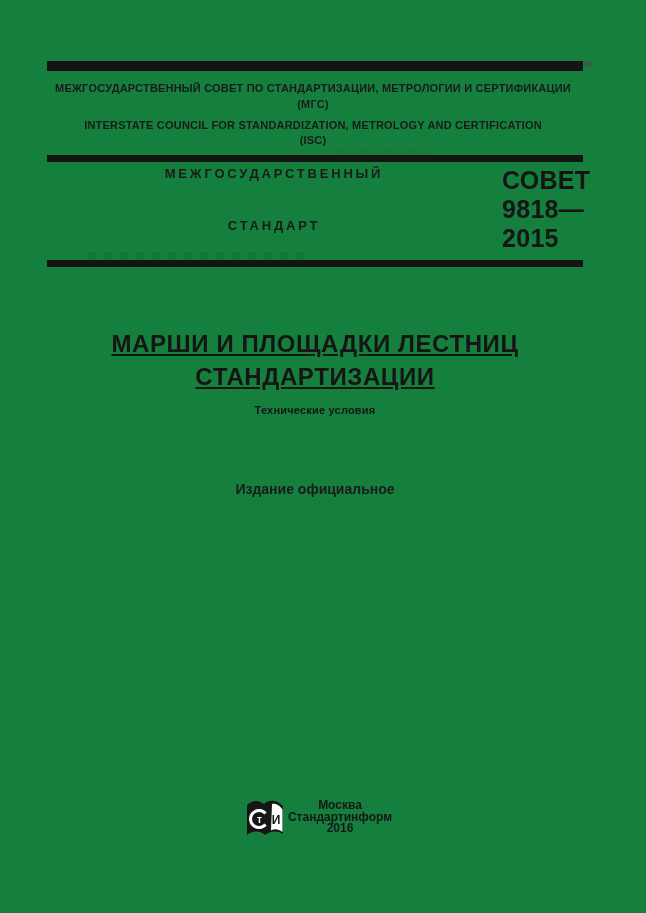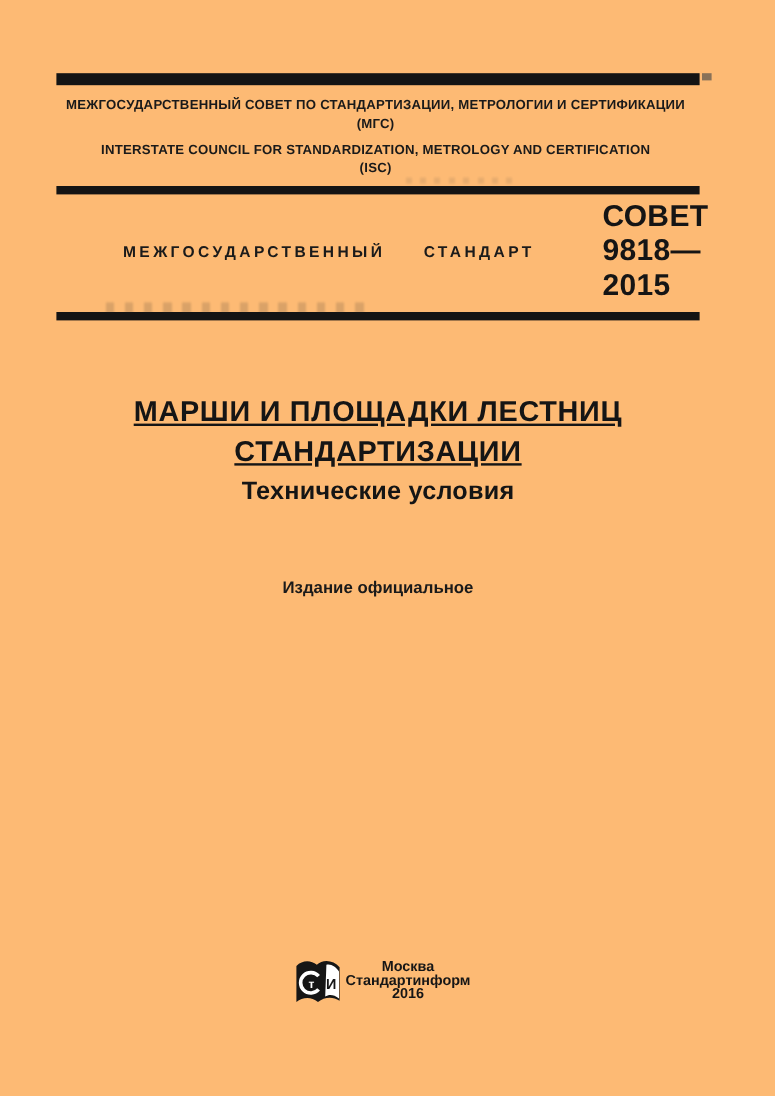--- a/index.html
+++ b/index.html
@@ -1,39 +1,39 @@
 <!DOCTYPE html>
 <html><head>
 <meta charset="utf-8">
 <style>
   html,body{margin:0;padding:0;background:#ffffff;}
   .page{
     position:relative;
     width:646px;height:913px;
-    background:#fdba74;
+    background:#15803d;
     font-family:"Liberation Sans", sans-serif;
     color:#161616;
     overflow:hidden;
   }
   .bar{position:absolute;left:47px;width:536px;background:#141414;}
   .bar-top{top:61px;height:10px;}
   .bar-mid{top:155px;height:7px;}
   .bar-bottom{top:260px;height:7px;}
   .bar-tail-mark{position:absolute;left:585px;top:61px;width:8px;height:6px;background:#4a4a4a;opacity:.65;}
 
   .council{
     position:absolute;left:40px;top:80px;width:546px;
     text-align:center;font-weight:bold;color:#1a1a1a;
   }
   .council .ru{font-size:11px;line-height:16px;letter-spacing:.2px;}
   .council .en{margin-top:6px;font-size:11px;line-height:15px;letter-spacing:.2px;}
 
   .std-type{
     position:absolute;left:47px;top:164px;width:454px;height:92px;
-    display:flex;align-items:center;justify-content:center;
+    display:flex;flex-direction:column;align-items:center;
     font-weight:bold;font-size:13px;line-height:20px;letter-spacing:2.8px;
     color:#1a1a1a;text-align:center;white-space:nowrap;gap:32px;
   }
   .designation{
     position:absolute;left:502px;top:166px;
     font-weight:bold;font-size:25px;line-height:29px;letter-spacing:.3px;
     color:#151515;white-space:nowrap;
   }
 
   .smudge-a{
@@ -47,21 +47,21 @@
     filter:blur(.7px);opacity:.45;
   }
 
   .doc-title{
     position:absolute;left:47px;top:327px;width:536px;
     text-align:center;font-weight:bold;font-size:24px;line-height:33px;
     letter-spacing:.6px;color:#151515;text-decoration:underline;
   }
   .doc-subtitle{
     position:absolute;left:47px;top:400px;width:536px;
-    text-align:center;font-weight:bold;font-size:21px;line-height:20px;
+    text-align:center;font-weight:bold;font-size:11px;line-height:20px;
     letter-spacing:.2px;color:#151515;
   }
   .edition-note{
     position:absolute;left:47px;top:481px;width:536px;
     text-align:center;font-weight:bold;font-size:14px;color:#1a1a1a;
   }
 
   .imprint-logo{position:absolute;left:245px;top:797px;width:40px;height:43px;}
   .imprint{
     position:absolute;left:276px;top:800px;width:128px;

